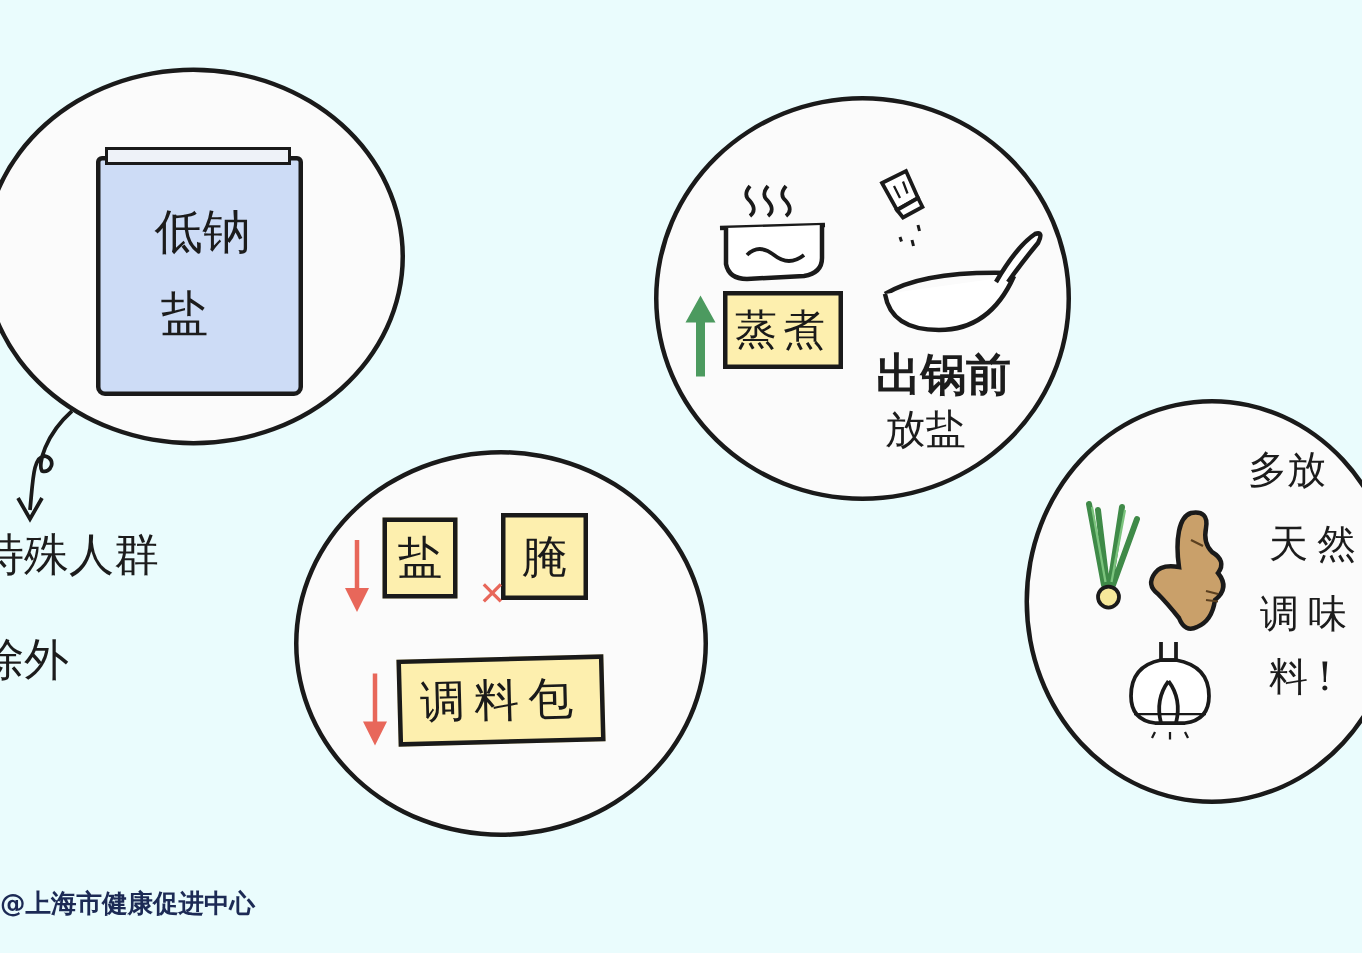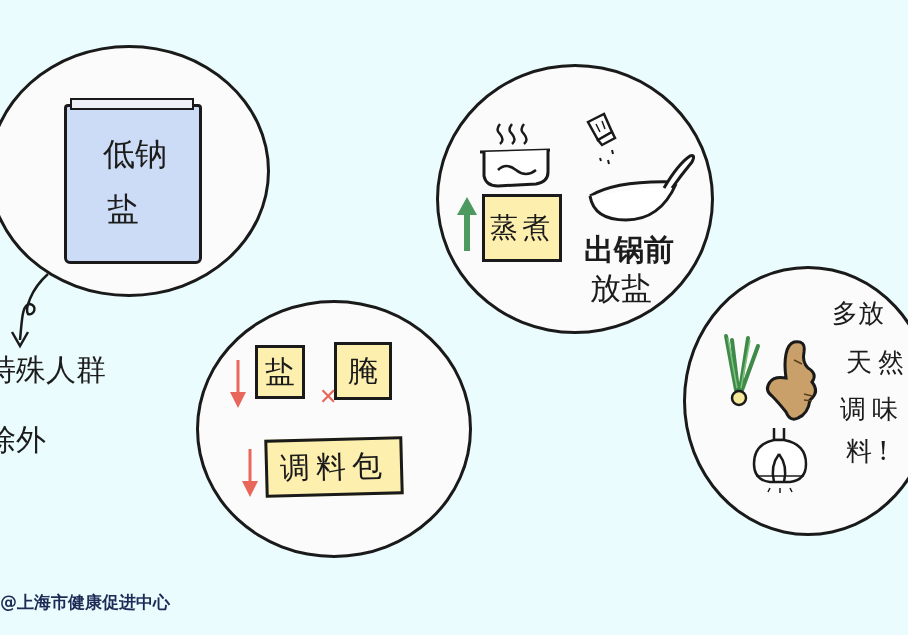--- a/index.html
+++ b/index.html
@@ -49,36 +49,36 @@
   <path d="M22 4 q-5 6 0 10 q5 6 0 10" fill="none" stroke="#1a1a1a" stroke-width="2.5"></path>
   <path d="M34 4 q-5 6 0 10 q5 6 0 10" fill="none" stroke="#1a1a1a" stroke-width="2.5"></path>
   <path d="M46 4 q-5 6 0 10 q5 6 0 10" fill="none" stroke="#1a1a1a" stroke-width="2.5"></path>
   <path d="M2 32 L72 30" stroke="#1a1a1a" stroke-width="3"></path>
   <path d="M6 32 L6 56 Q8 66 20 66 L58 64 Q70 62 70 52 L70 30" fill="#fff" stroke="#1a1a1a" stroke-width="3"></path>
   <path d="M20 50 q8 -8 18 0 q10 8 20 0" fill="none" stroke="#1a1a1a" stroke-width="2.5"></path>
 </svg>
 <svg style="left:455px; top:195px;" width="24" height="60">
   <path d="M12 2 L22 20 L15 20 L15 56 L9 56 L9 20 L2 20 Z" fill="#4c9a5f"></path>
 </svg>
-<div class="label-box" style="left:482px; top:194px; width:80px; height:68px; flex-direction:column;">
+<div class="label-box" style="left:482px; top:194px; width:80px; height:52px; flex-direction:column;">
   <span style="font-size:28px; letter-spacing:4px;">蒸煮</span>
 </div>
 <svg style="left:582px; top:112px;" width="40" height="60">
   <path d="M6 10 L22 2 L30 20 L16 28 Z" fill="#fff" stroke="#1a1a1a" stroke-width="2.5"></path>
   <path d="M16 28 L30 20 L33 26 L20 33 Z" fill="#fff" stroke="#1a1a1a" stroke-width="2.5"></path>
   <path d="M14 12 L18 20 M20 9 L23 17" stroke="#1a1a1a" stroke-width="1.5"></path>
   <path d="M30 38 l1 4 M18 46 l1 3 M26 48 l1 4" stroke="#1a1a1a" stroke-width="2"></path>
 </svg>
 <svg style="left:586px; top:150px;" width="110" height="80">
   <path d="M4 46 Q30 30 90 32" fill="none" stroke="#1a1a1a" stroke-width="3"></path>
   <path d="M4 46 Q8 70 40 70 Q74 70 90 34" fill="#fff" stroke="#1a1a1a" stroke-width="3"></path>
   <path d="M78 38 Q92 14 104 6 Q110 4 106 12 Q96 24 86 38" fill="#fff" stroke="#1a1a1a" stroke-width="3"></path>
 </svg>
 <div class="hand" style="left:584px; top:230px; font-size:30px;font-weight:bold;">出锅前</div>
-<div class="hand" style="left:590px; top:268px; font-size:31px;">放盐</div>
+<div class="hand" style="left:590px; top:268px; font-size:27px;">放盐</div>
 
 <div class="circle" style="left:196px; top:300px; width:276px; height:258px;"></div>
 <svg style="left:228px; top:358px;" width="20" height="52">
   <path d="M10 2 L10 36" stroke="#e8675a" stroke-width="3"></path>
   <path d="M2 34 L18 34 L10 50 Z" fill="#e8675a"></path>
 </svg>
 <div class="label-box" style="left:255px; top:345px; width:50px; height:54px; font-size:30px;">
   <span>盐</span>
 </div>
 <div class="label-box" style="left:334px; top:342px; width:58px; height:58px; font-size:30px;">

